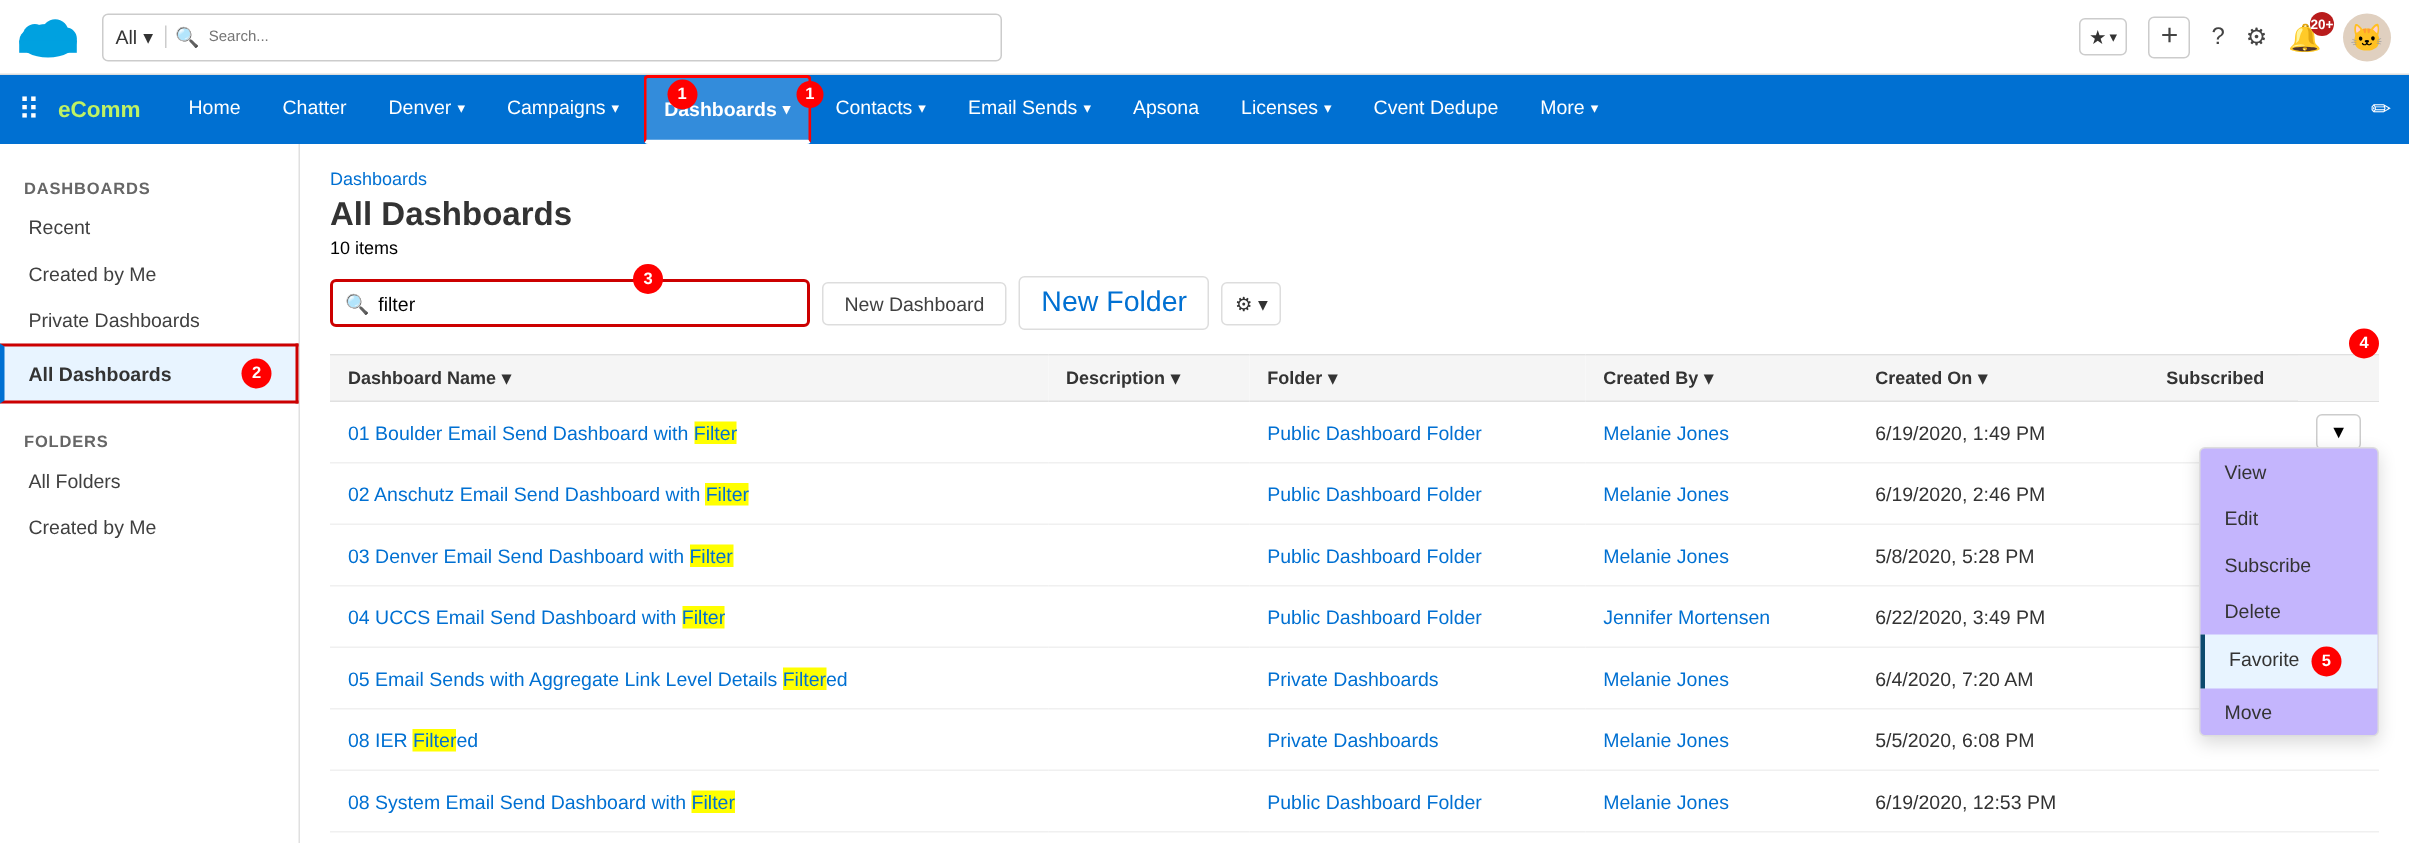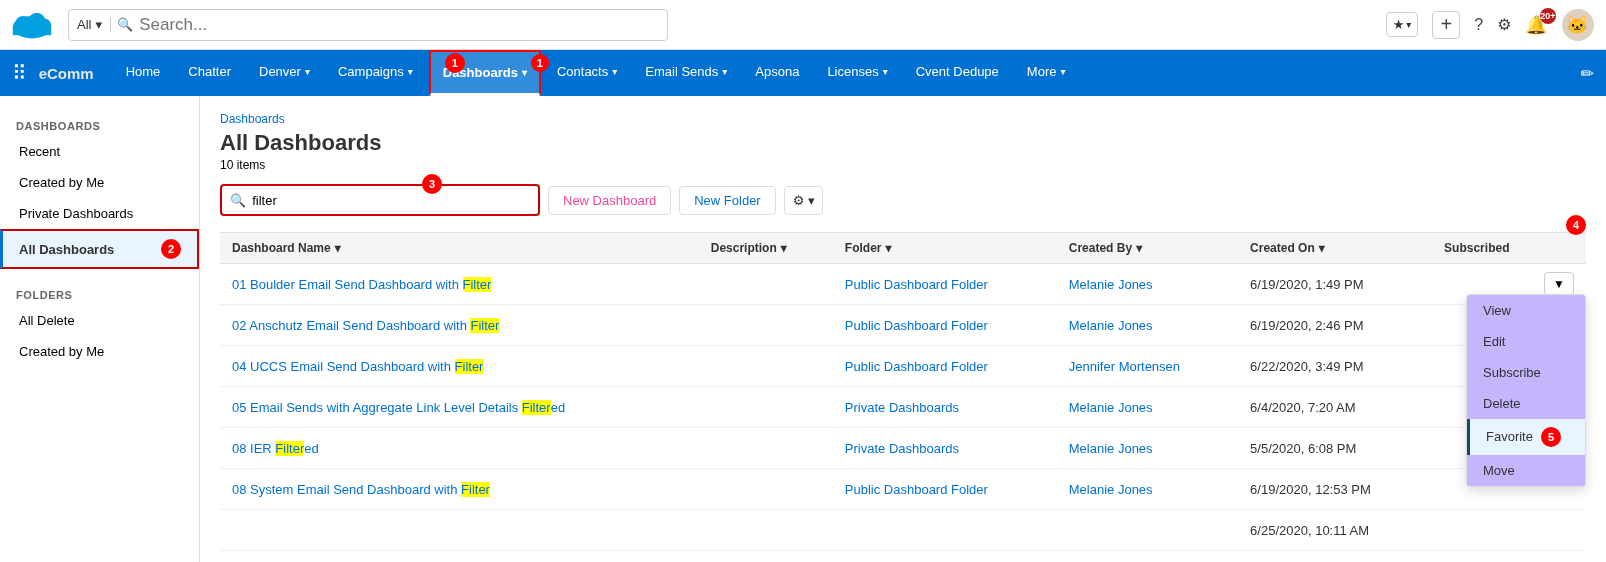--- a/index.html
+++ b/index.html
@@ -12,79 +12,79 @@
     }
     .sf-logo { width: 40px; height: 40px; margin-right: 8px; }
     .search-bar {
       display: flex; align-items: center; border: 1px solid #ccc; border-radius: 4px;
       background: #fff; padding: 0 8px; flex: 1; max-width: 600px; height: 32px; gap: 6px;
     }
     .search-scope {
       display: flex; align-items: center; gap: 4px; border-right: 1px solid #ccc;
       padding-right: 8px; font-size: 13px; color: #333;
     }
-    .search-input { border: none; outline: none; flex: 1; font-size: 17px; color: #aaa; }
+    .search-input { border: none; outline: none; flex: 1; font-size: 10px; color: #aaa; }
     .top-right { display: flex; align-items: center; gap: 14px; margin-left: auto; }
     .notif-badge { position: relative; display: inline-block; }
     .notif-count {
       position: absolute; top: -6px; right: -8px; background: #b91c1c; color: #fff;
       border-radius: 50%; font-size: 9px; width: 16px; height: 16px;
       display: flex; align-items: center; justify-content: center; font-weight: bold;
     }
     .avatar { width: 32px; height: 32px; border-radius: 50%; background: #e0d0c0; overflow: hidden; display: flex; align-items: center; justify-content: center; font-size: 18px; }
 
     
     .nav-bar {
       display: flex; align-items: center; background: #0070d2; padding: 0 12px;
       height: 46px; gap: 4px;
     }
     .nav-app-launcher { color: #fff; font-size: 20px; margin-right: 8px; cursor: pointer; }
-    .nav-brand { color: #e5e5e5; font-weight: bold; font-size: 15px; margin-right: 16px; }
+    .nav-brand { color: #bef264; font-weight: bold; font-size: 15px; margin-right: 16px; }
     .nav-item {
       color: #fff; font-size: 13px; padding: 0 12px; height: 46px; display: flex;
       align-items: center; gap: 4px; cursor: pointer; white-space: nowrap;
       border-bottom: 3px solid transparent;
     }
     .nav-item.active { border-bottom: 3px solid #fff; font-weight: bold; background: rgba(255,255,255,0.15); }
     .nav-item.highlighted { background: rgba(255,255,255,0.2); border: 2px solid red; border-radius: 4px; }
     .nav-chevron { font-size: 10px; }
 
     
     .main-content { display: flex; background: #fff; min-height: calc(100vh - 96px); }
 
     
     .sidebar { width: 200px; border-right: 1px solid #e0e0e0; padding: 16px 0; flex-shrink: 0; }
     .sidebar-section { font-size: 11px; font-weight: bold; color: #666; padding: 8px 16px 4px; text-transform: uppercase; letter-spacing: 0.05em; }
     .sidebar-item {
       padding: 8px 16px; font-size: 13px; color: #0070d2; cursor: pointer;
       display: flex; align-items: center; gap: 6px; border-left: 3px solid transparent;
     }
     .sidebar-item.active { border-left: 3px solid #0070d2; color: #333; font-weight: bold; background: #e8f4ff; }
-    .sidebar-item.plain { color: #000000; }
+    .sidebar-item.plain { color: #404040; }
 
     
     .content-area { flex: 1; padding: 16px 20px; overflow: auto; }
     .breadcrumb { font-size: 12px; color: #0070d2; margin-bottom: 4px; }
     .page-title { font-size: 22px; font-weight: bold; color: #333; margin-bottom: 2px; }
     .item-count { font-size: 12px; color: #000000; margin-bottom: 12px; }
 
     
     .toolbar { display: flex; align-items: center; gap: 8px; margin-bottom: 16px; }
     .filter-input-wrap {
       display: flex; align-items: center; border: 2px solid #c00; border-radius: 4px;
       padding: 0 8px; height: 32px; gap: 6px; flex: 1; max-width: 320px; background: #fff;
     }
     .filter-input { border: none; outline: none; font-size: 13px; flex: 1; }
     .btn-new-dashboard {
       background: #fff; border: 1px solid #ddd; border-radius: 4px; padding: 6px 14px;
-      font-size: 13px; color: #ec4899; cursor: pointer; white-space: nowrap;
+      font-size: 13px; color: #404040; cursor: pointer; white-space: nowrap;
     }
     .btn-new-folder {
       background: #fff; border: 1px solid #ddd; border-radius: 4px; padding: 6px 14px;
-      font-size: 13px; color: #0070d2; cursor: pointer; white-space: nowrap;
+      font-size: 19px; color: #0070d2; cursor: pointer; white-space: nowrap;
     }
     .btn-gear {
       background: #fff; border: 1px solid #ddd; border-radius: 4px; padding: 6px 8px;
       font-size: 13px; color: #333; cursor: pointer;
     }
 
     
     .data-table { width: 100%; border-collapse: collapse; }
     .data-table th {
       background: #f5f5f5; border-bottom: 1px solid #e0e0e0; border-top: 1px solid #e0e0e0;
@@ -222,21 +222,21 @@
     <div class="sidebar-item plain">
       <span>Private Dashboards</span>
     </div>
     <div class="sidebar-item active" style="border:2px solid #c00;border-left:3px solid #0070d2;background:#e8f4ff;">
       <span>All Dashboards</span>
       <span class="annot-red" style="margin-left:auto;">2</span>
     </div>
 
     <div class="sidebar-section" style="margin-top:12px;">FOLDERS</div>
     <div class="sidebar-item plain">
-      <span>All Delete</span>
+      <span>All Folders</span>
     </div>
     <div class="sidebar-item plain">
       <span>Created by Me</span>
     </div>
   </div>
 
   <div class="content-area">
     <div class="breadcrumb">Dashboards</div>
     <div class="page-title">All Dashboards</div>
     <div class="item-count">10 items</div>
@@ -298,20 +298,29 @@
           <tr>
             <td><span class="cell-link">02 Anschutz Email Send Dashboard with <span class="highlight">Filter</span></span></td>
             <td></td>
             <td><span class="cell-link">Public Dashboard Folder</span></td>
             <td><span class="cell-link">Melanie Jones</span></td>
             <td>6/19/2020, 2:46 PM</td>
             <td class="subscribed-col"></td>
             <td style="position: relative;"><button class="dropdown-btn" style="visibility: hidden;">▼</button></td>
           </tr>
           <tr>
+            <td><span class="cell-link">03 Denver Email Send Dashboard with <span class="highlight">Filter</span></span></td>
+            <td></td>
+            <td><span class="cell-link">Public Dashboard Folder</span></td>
+            <td><span class="cell-link">Melanie Jones</span></td>
+            <td>5/8/2020, 5:28 PM</td>
+            <td class="subscribed-col"></td>
+            <td style="position: relative;"><button class="dropdown-btn" style="visibility: hidden;">▼</button></td>
+          </tr>
+          <tr>
             <td><span class="cell-link">04 UCCS Email Send Dashboard with <span class="highlight">Filter</span></span></td>
             <td></td>
             <td><span class="cell-link">Public Dashboard Folder</span></td>
             <td><span class="cell-link">Jennifer Mortensen</span></td>
             <td>6/22/2020, 3:49 PM</td>
             <td class="subscribed-col"></td>
             <td style="position: relative;"><button class="dropdown-btn" style="visibility: hidden;">▼</button></td>
           </tr>
           <tr>
             <td><span class="cell-link">05 Email Sends with Aggregate Link Level Details <span class="highlight">Filter</span>ed</span></td>

